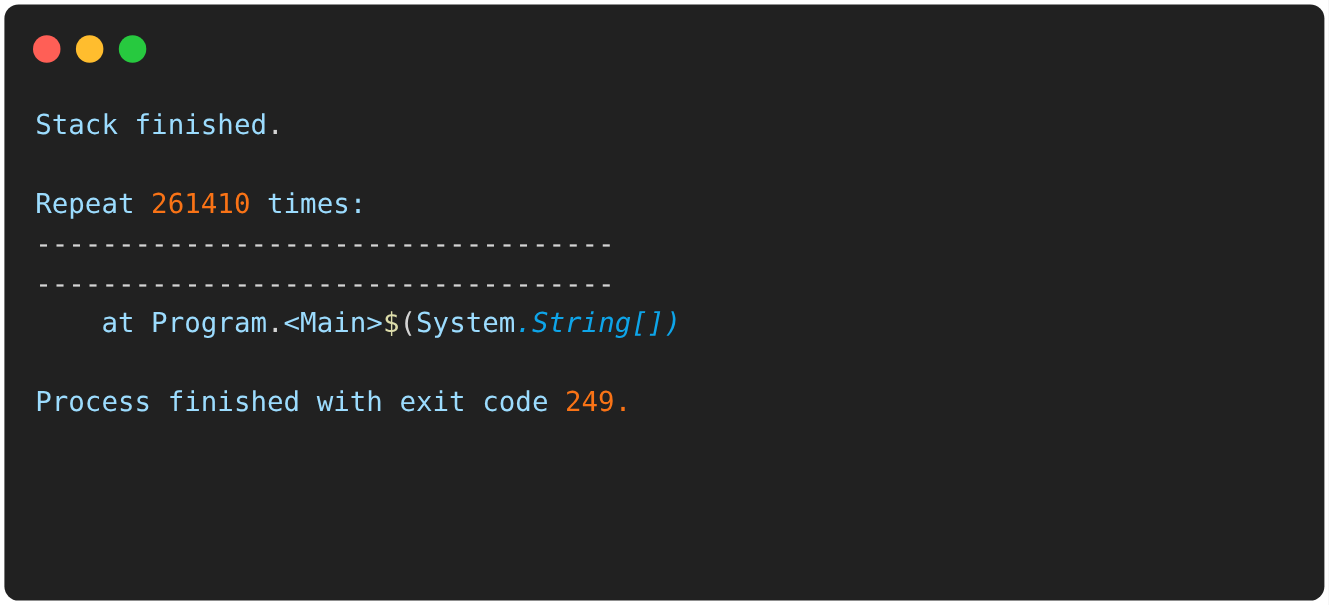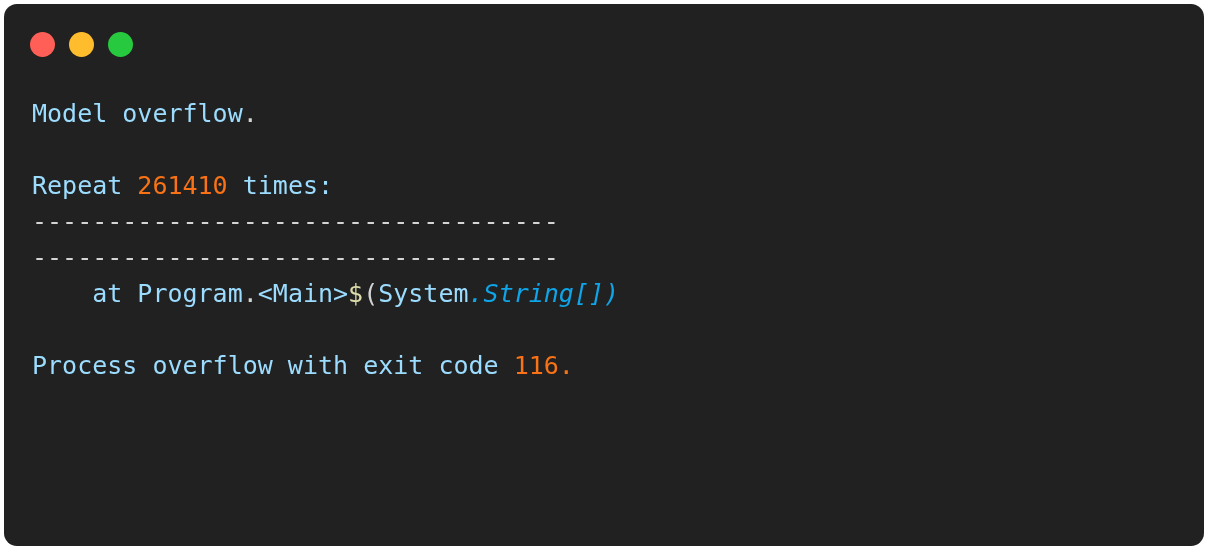--- a/index.html
+++ b/index.html
@@ -85,23 +85,23 @@
   <div class="titlebar">
     <div class="lights">
       <span class="light" style="background: rgb(255, 95, 86);"></span>
       <span class="light" style="background: rgb(255, 189, 46);"></span>
       <span class="light" style="background: rgb(39, 201, 63);"></span>
     </div>
   </div>
 
   <div class="console">
 
-  <div class="line"><span class="tok-kw">Model overflow</span><span class="tok-punct">.</span></div>
+  <div class="line"><span class="tok-kw">Stack finished</span><span class="tok-punct">.</span></div>
       <div class="line blank">&nbsp;</div>
       <div class="line"><span class="tok-kw">Repeat </span><span class="tok-num">261410</span><span class="tok-kw"> times:</span></div>
       <div class="line"><span class="tok-sep">-----------------------------------</span></div>
       <div class="line"><span class="tok-sep">-----------------------------------</span></div>
       <div class="line"><span class="tok-kw">    at Program</span><span class="tok-punct">.</span><span class="tok-kw">&lt;Main&gt;</span><span class="tok-dollar">$</span><span class="tok-punct">(</span><span class="tok-kw">System</span><span class="tok-plain">.String[])</span></div>
       <div class="line blank">&nbsp;</div>
-      <div class="line"><span class="tok-kw">Process overflow with exit code </span><span class="tok-num">116.</span></div>
+      <div class="line"><span class="tok-kw">Process finished with exit code </span><span class="tok-num">249.</span></div>
     </div>
 
 </div>
 
 </body></html>

